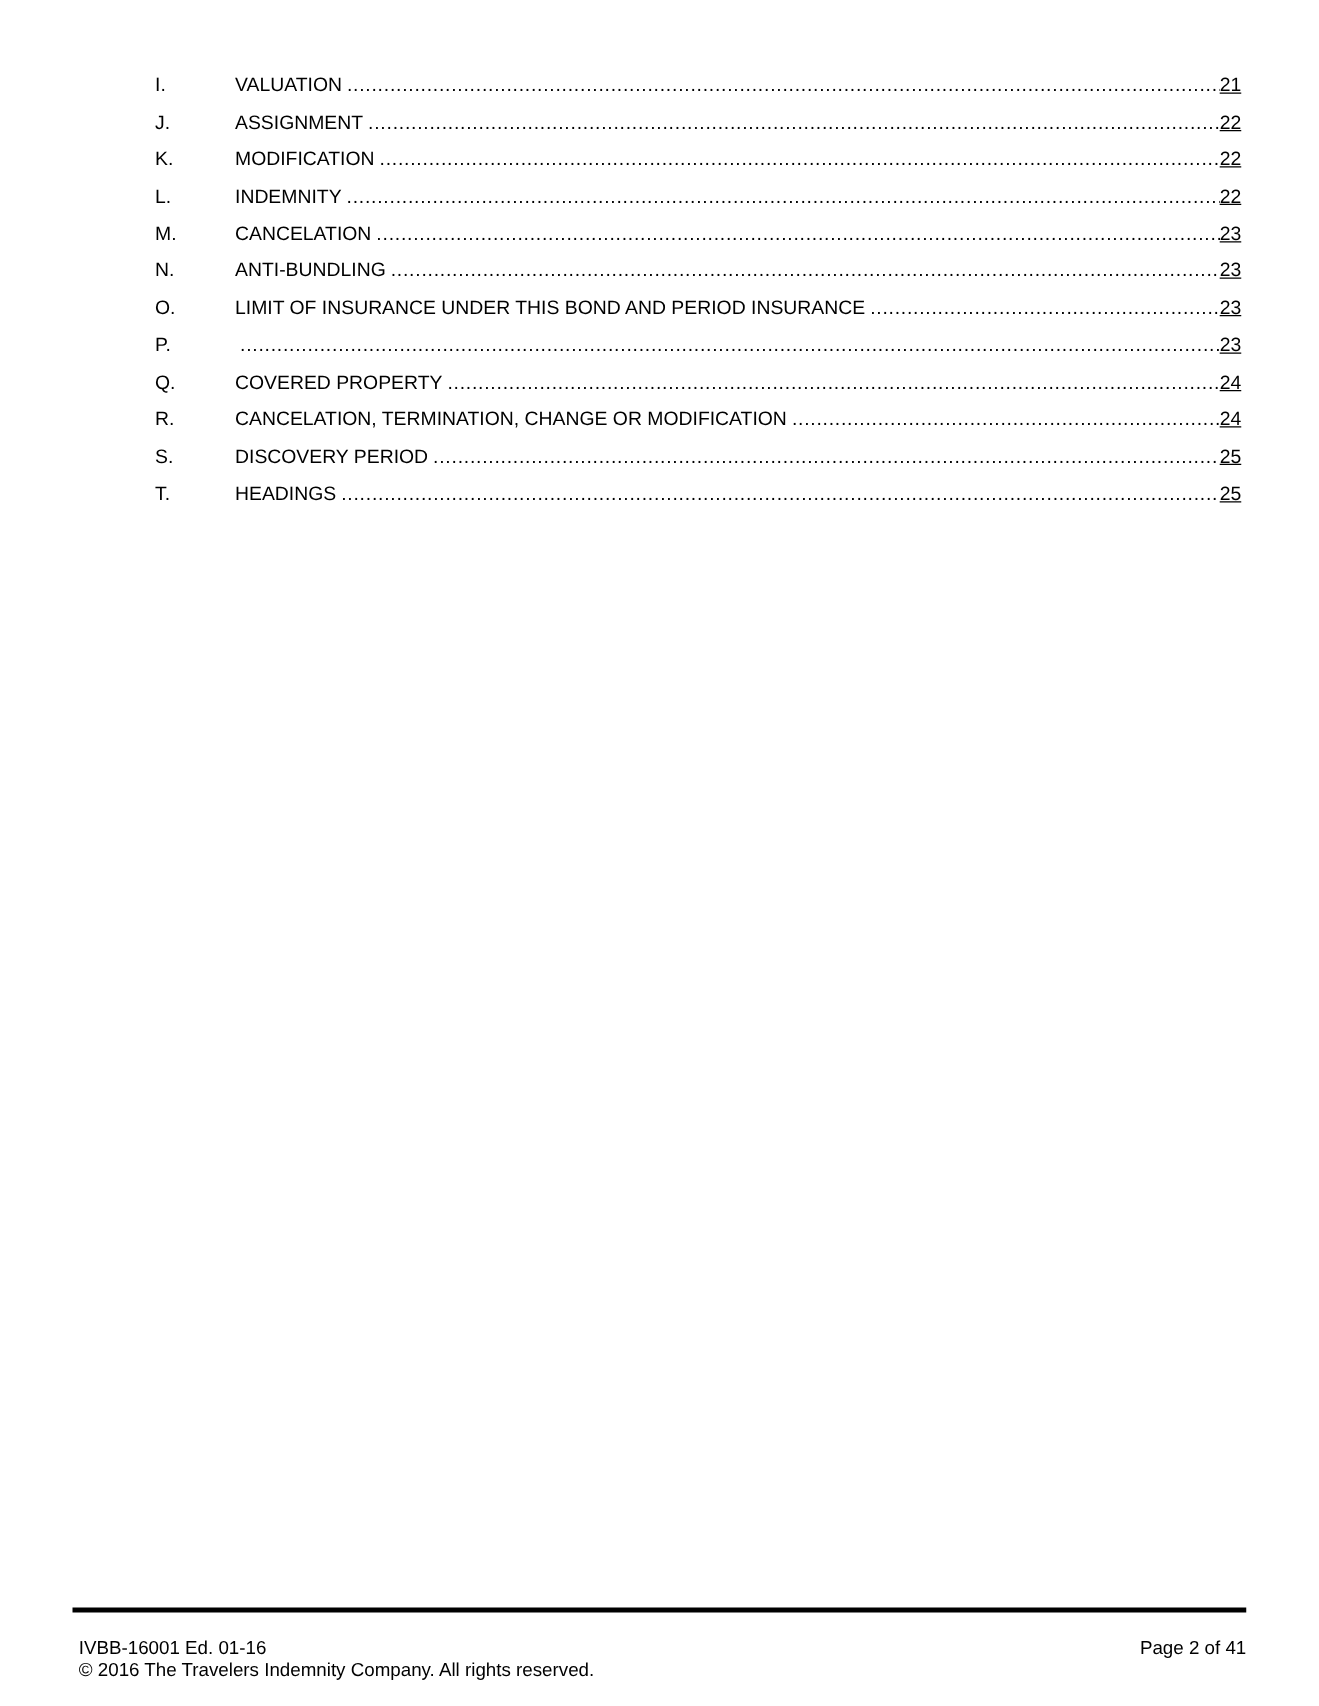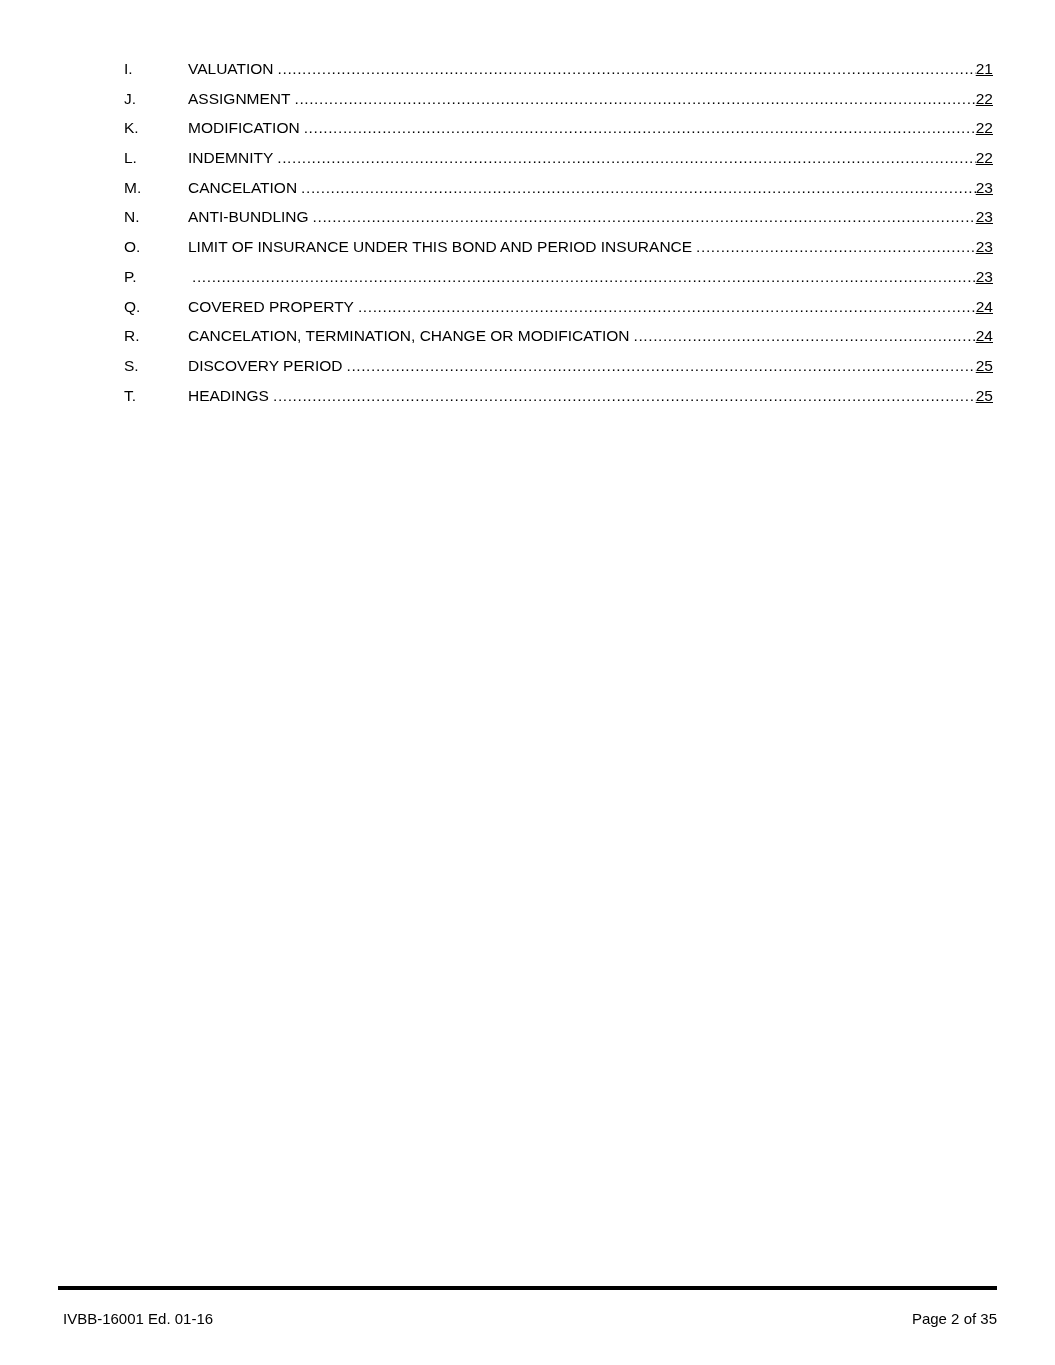--- a/index.html
+++ b/index.html
@@ -168,17 +168,20 @@
       <span class="toc-dots"></span>
       <span class="toc-page">25</span>
     </div>
 
   </main>
 
   <footer class="footer">
     <div class="footer-rule"></div>
     <div class="footer-line1">
       <span>IVBB-16001 Ed. 01-16</span>
-      <span>Page 2 of 35</span>
+      <span>Page 2 of 41</span>
+    </div>
+    <div class="footer-line2">
+      <span>© 2016 The Travelers Indemnity Company. All rights reserved.</span>
     </div>
   </footer>
 
 </div>
 
 </body></html>

